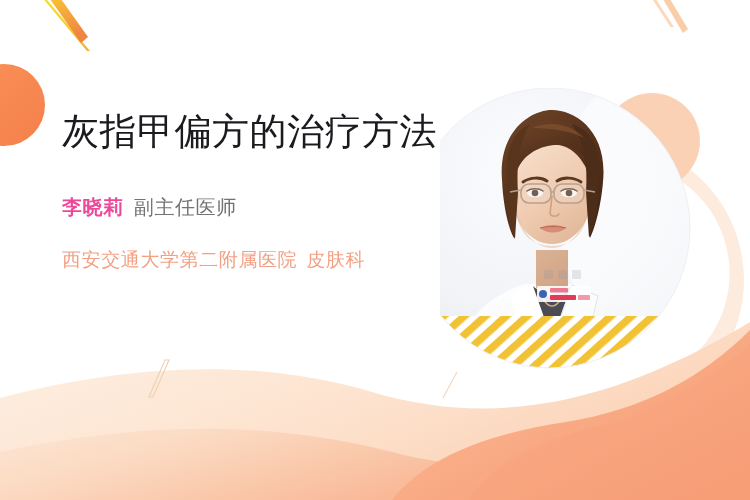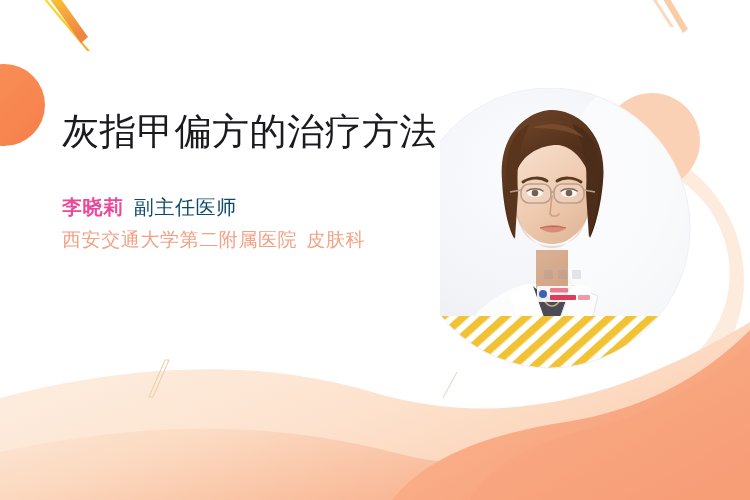--- a/index.html
+++ b/index.html
@@ -68,27 +68,27 @@
     white-space: nowrap;
   }
 
   .doctor-name {
     font-weight: 700;
     color: #ec4899;
   }
 
   .doctor-title {
     font-weight: 400;
-    color: #0c4a6e;
+    color: #737373;
     margin-left: 10px;
     text-align: center;
   }
 
   .affiliation {
-    margin-top: 4px;
+    margin-top: 24px;
     font-size: 19px;
     line-height: 1.5;
     letter-spacing: 0.6px;
     color: #f3a184;
     font-weight: 400;
     white-space: nowrap;
   }
 
   .dept {
     margin-left: 9px;

